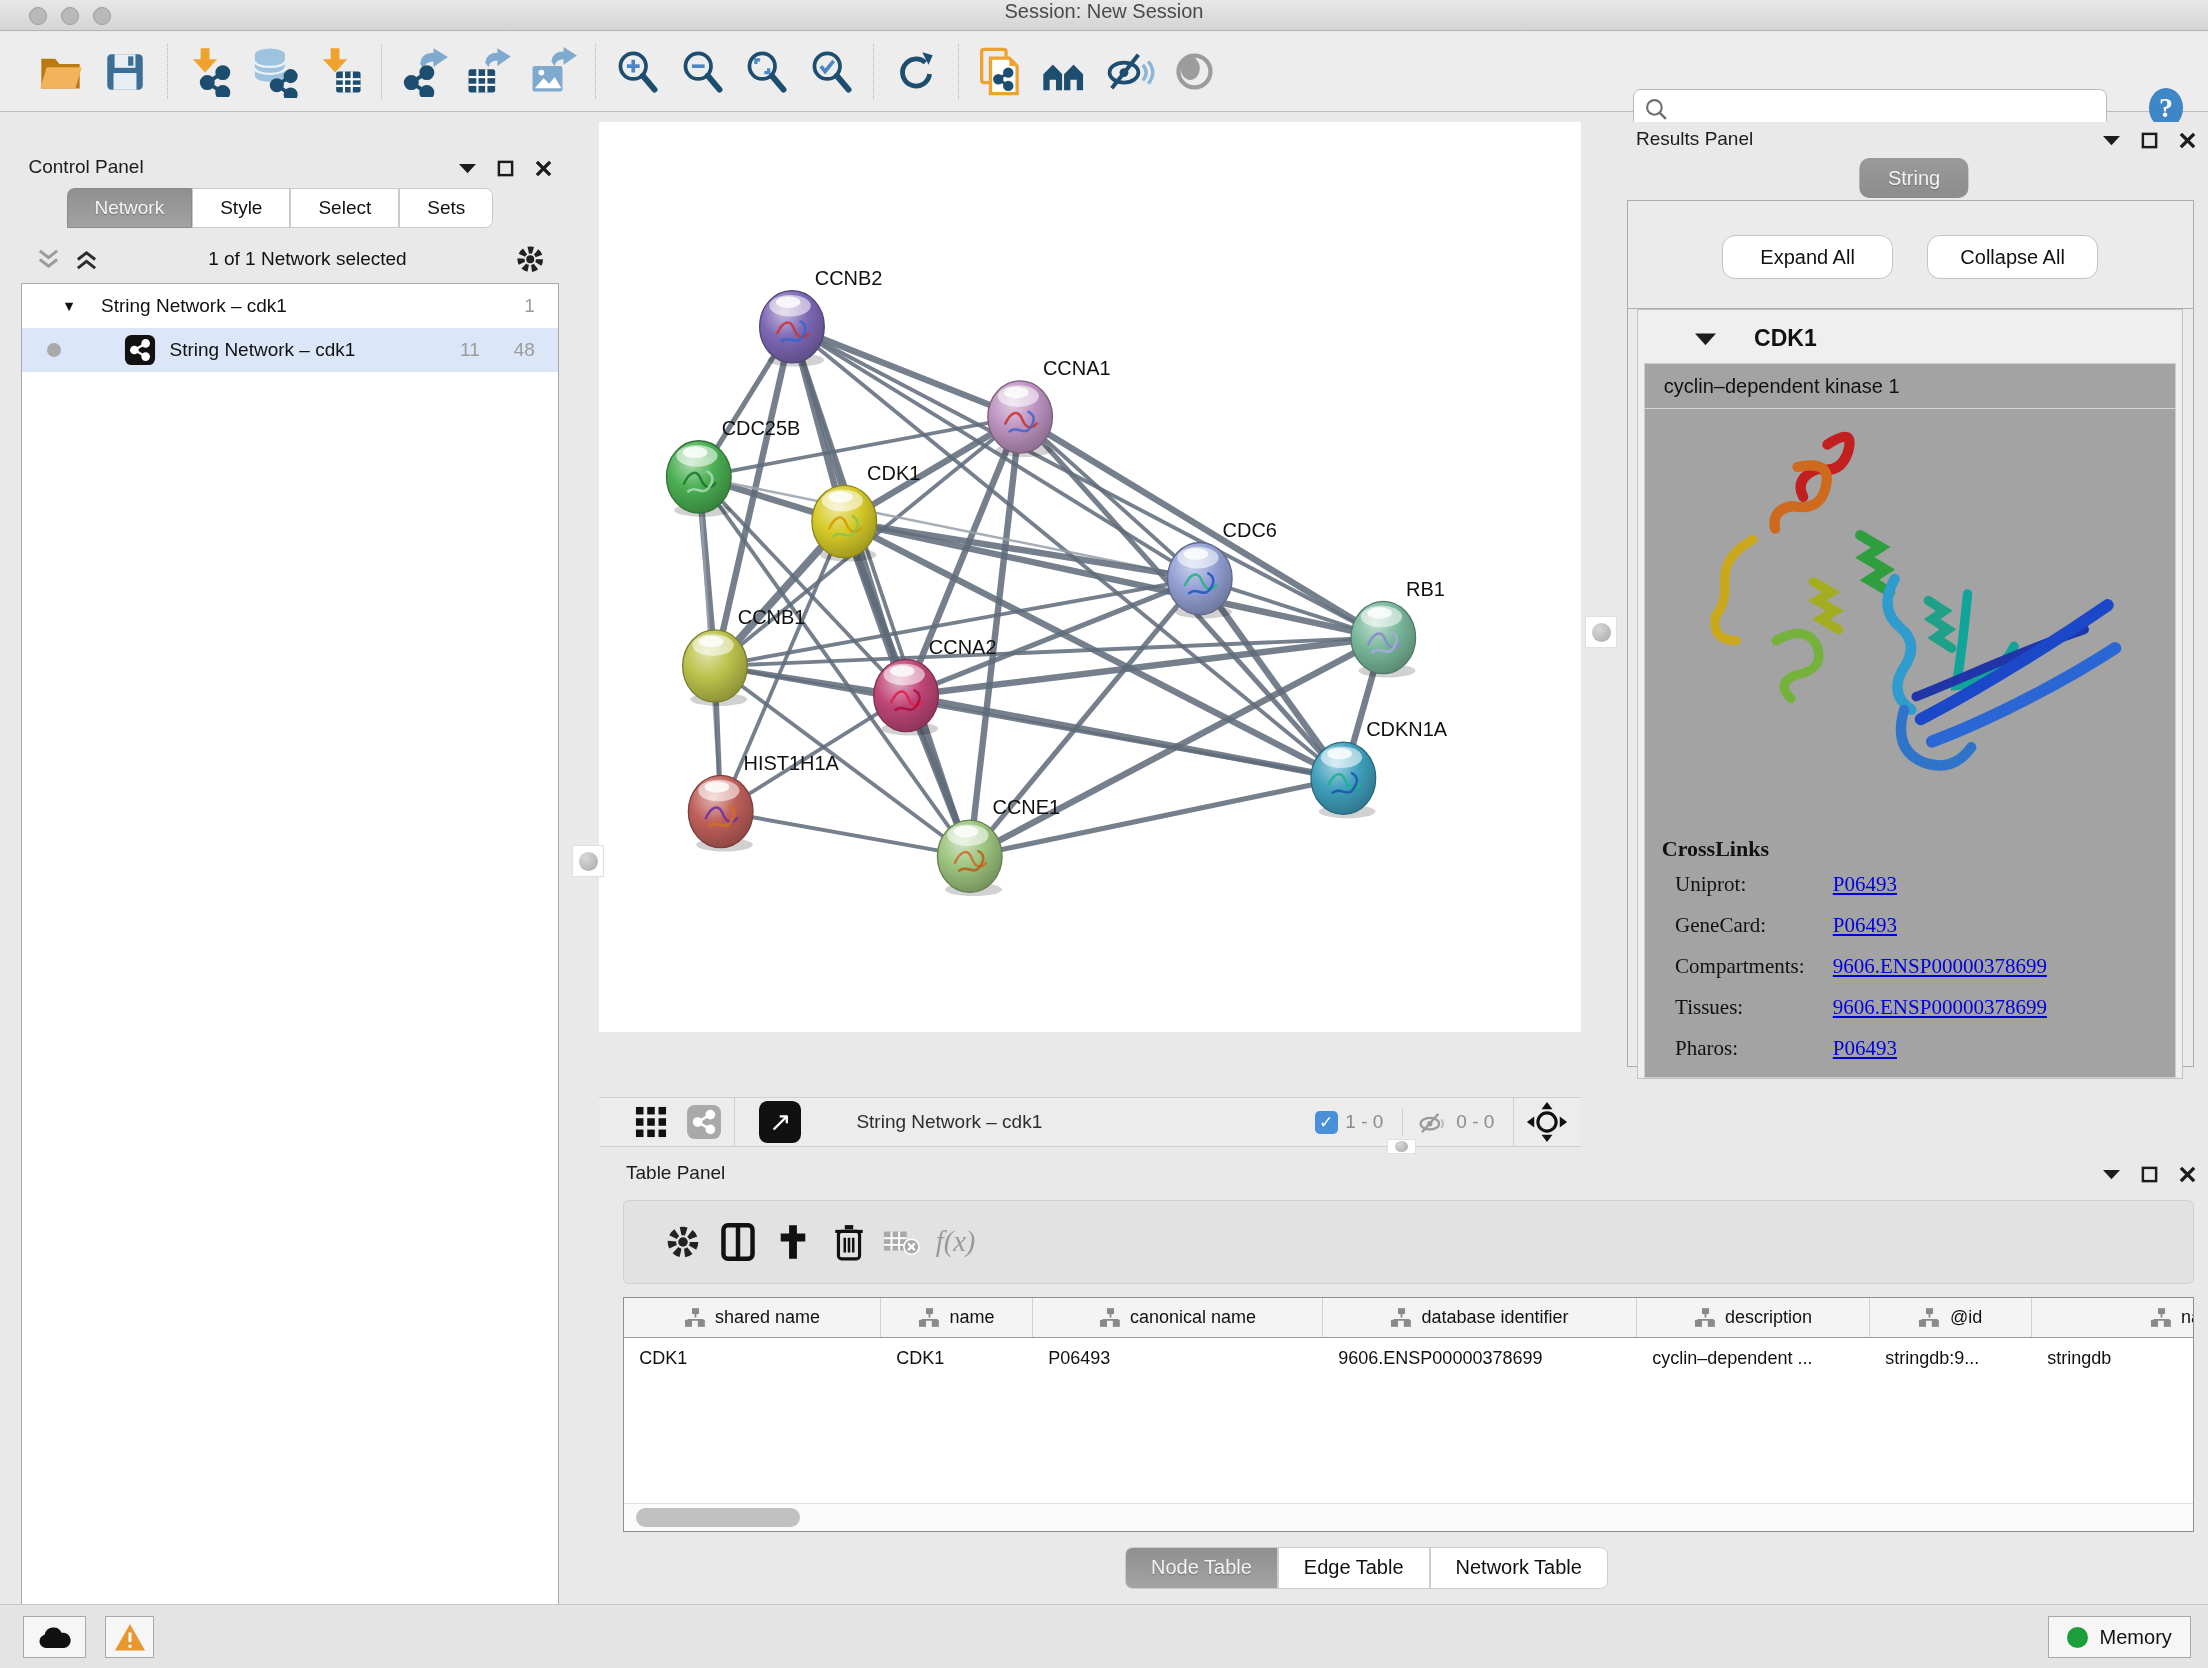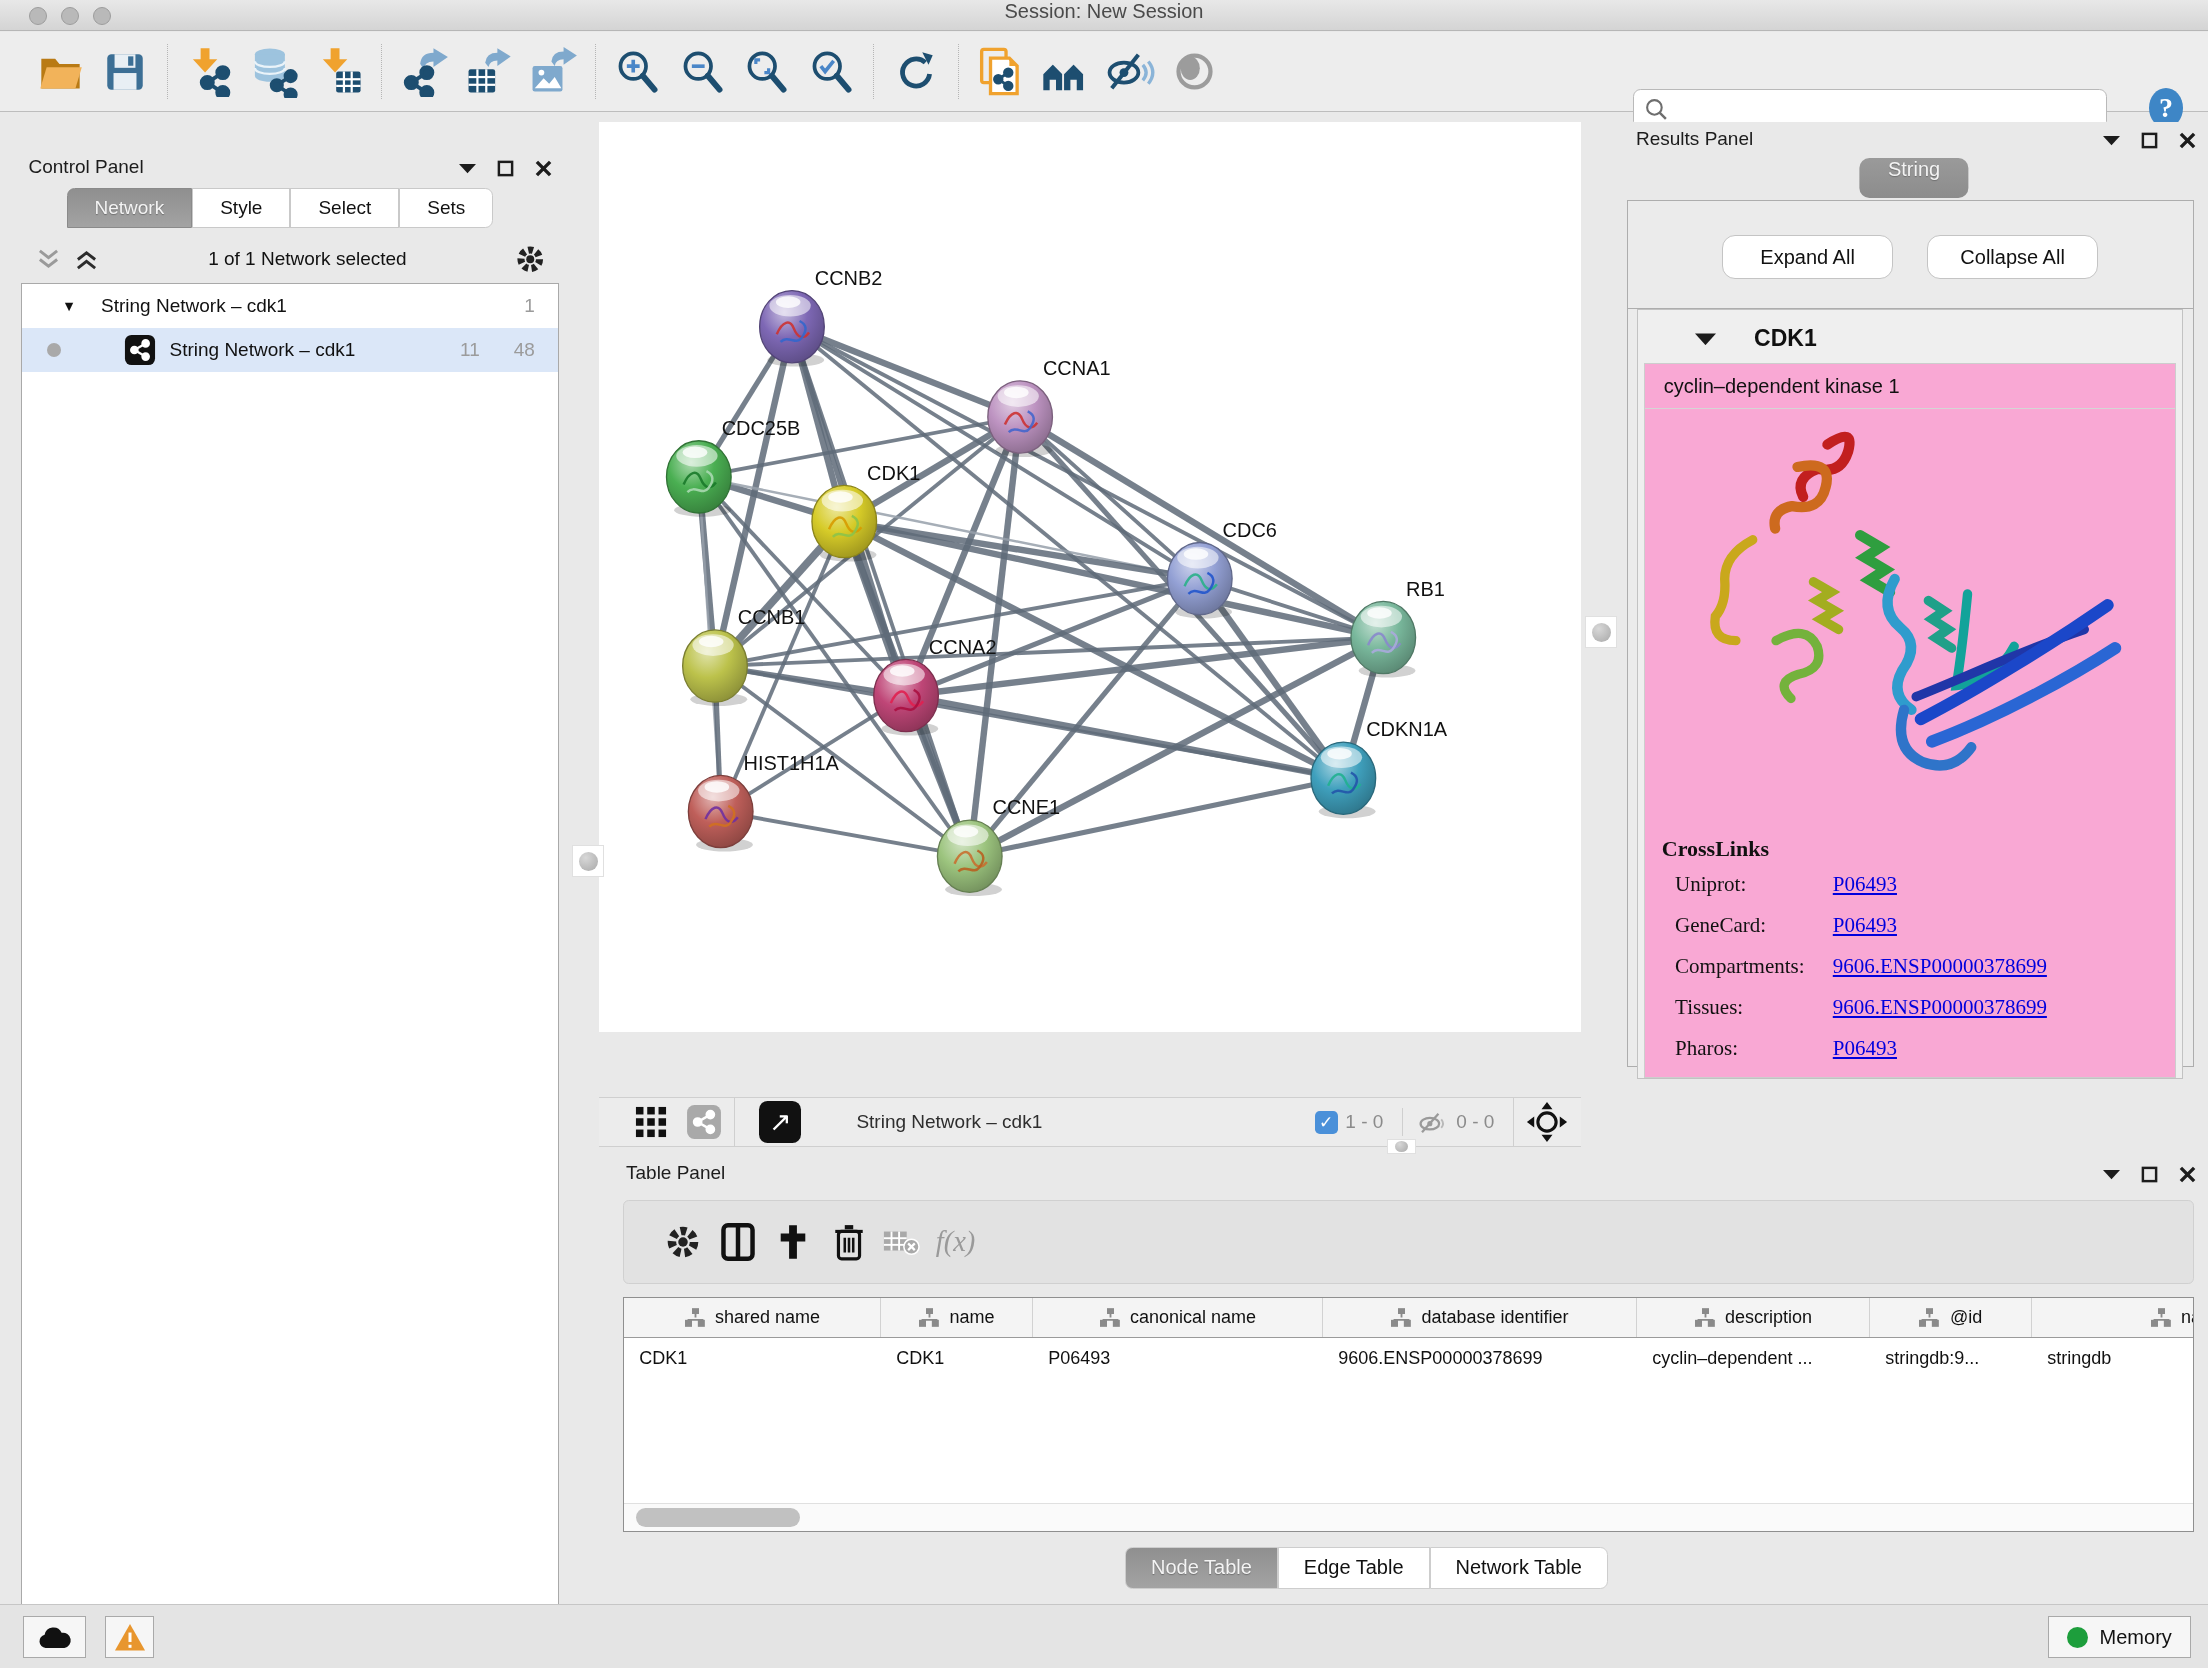--- a/index.html
+++ b/index.html
@@ -52,21 +52,21 @@
               display:flex; align-items:center; justify-content:center; }
   .arrowbtn { width:42px; height:42px; background:#111; border-radius:8.6px; color:#fff; font-size:27px;
               display:flex; align-items:center; justify-content:center; margin-left:13.3px; }
   .handle { position:absolute; width:32px; height:32px; background:#fff; border:1px solid #e0e0e0;
             display:flex; align-items:center; justify-content:center; }
   .handle i { width:19px; height:19px; border-radius:50%; background:radial-gradient(circle at 35% 30%,#d8d8d8,#a8a8a8); display:block; }
   
   .rpanel { position:absolute; left:1619px; top:122px; width:590px; height:1027px; background:#e9e9e9; }
   .stringtab { position:absolute; top:36px; left:50%; transform:translateX(-50%); height:40px; padding:0 28.5px;
                background:linear-gradient(#9a9a9a,#8c8c8c); color:#f3f3f3; font-size:20px; border-radius:10px;
-               display:flex; align-items:flex-start; text-shadow:0 1px 1px #6f6f6f; }
+               display:flex; align-items:center; text-shadow:0 1px 1px #6f6f6f; }
   .rbox { position:absolute; top:78px; left:7.6px; width:567px; height:867px; border:1.9px solid #adadad; background:#ebebeb; }
   .btnrow { display:flex; justify-content:center; gap:34px; padding:34px 0 28.5px 0; border-bottom:1.9px solid #adadad; }
   .rbtn { min-width:171px; height:44px; background:#fff; border:1.9px solid #c4c4c4; border-radius:13px;
           font-size:20px; display:flex; align-items:center; justify-content:center; }
   .generow { display:flex; align-items:center; gap:38px; padding:15px 0 11.4px 57px; }
   .genesym { font-size:23px; font-weight:bold; }
   .genebox { margin:0 9.5px; border:1px solid #c2c2c2; background:#efefef; }
   .genedesc { font-size:20px; padding:11.4px 0 9.5px 19px; border-bottom:1px solid #d5d5d5; }
   .xlinks { font-family:"Liberation Serif", serif; padding:13.3px 0 0 17px; }
   .xlinks h3 { font-size:22px; margin-bottom:9.5px; }
@@ -634,21 +634,21 @@
         <div class="rbtn">Expand All</div>
         <div class="rbtn">Collapse All</div>
       </div>
       <div class="genebox">
         <div class="generow">
           <svg width="21" height="14.3" viewBox="0 0 18 12">
             <polygon points="0,2 18,2 9,12" fill="#1c1c1c"></polygon>
             </svg>
           <span class="genesym">CDK1</span>
         </div>
-        <div style="border:1px solid #cdcdcd; margin:0 5.7px; background:#f9a8d4;">
+        <div style="border:1px solid #cdcdcd; margin:0 5.7px; background:#a3a3a3;">
           <div class="genedesc">cyclin–dependent kinase 1</div>
           
           <svg width="533" height="411" viewBox="0 0 480 440">
             <g fill="none" stroke-linecap="round">
               <path d="M150 38 q30 -20 22 8 q-8 24 -32 18 q-26 10 -16 30" stroke="#c21f1f" stroke-width="11"></path>
               <path d="M118 62 q38 -8 30 22 q-6 26 -36 20 q-22 4 -18 24" stroke="#cd6a1e" stroke-width="11"></path>
               <path d="M70 140 q-30 16 -30 42 q2 26 -10 40 q-4 26 22 26" stroke="#c9a81c" stroke-width="10"></path>
               <path d="M95 248 q32 -18 44 6 q8 24 -20 30 q-26 8 -8 26" stroke="#74b23c" stroke-width="10"></path>
               <path d="M185 135 l22 13 -17 11 22 13 -17 11 22 13" stroke="#2f9e3f" stroke-width="11"></path>
               <path d="M135 185 l19 11 -15 9 19 11 -15 9 19 11" stroke="#a3ad1f" stroke-width="10"></path>

